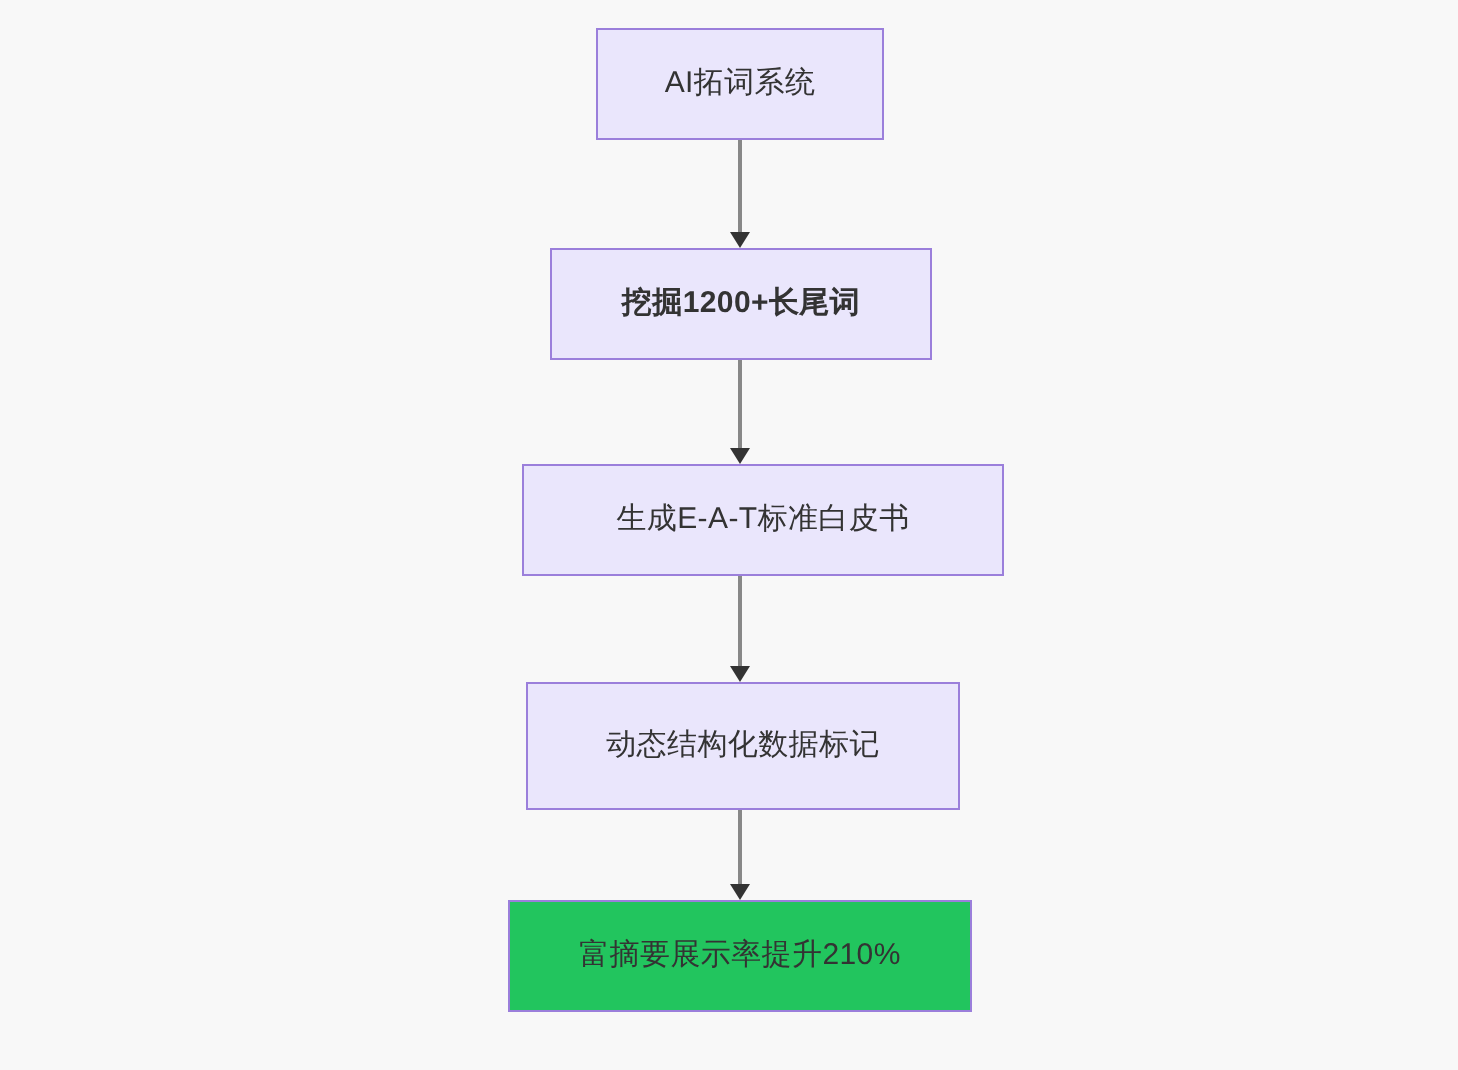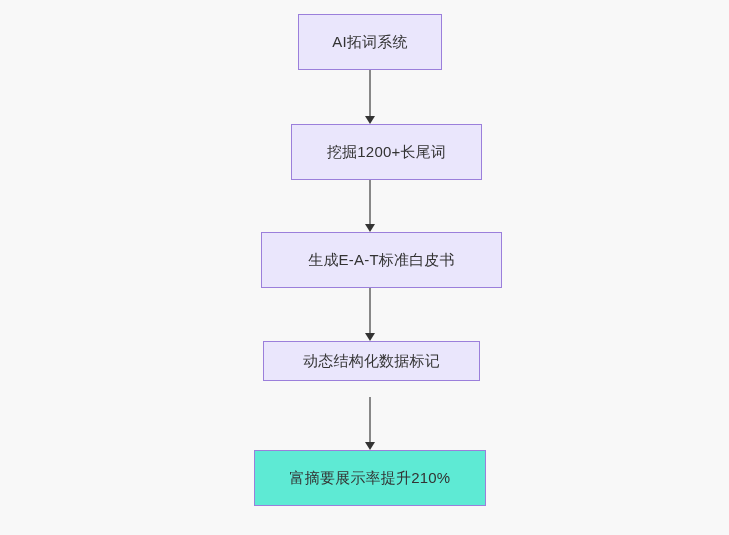--- a/index.html
+++ b/index.html
@@ -79,25 +79,25 @@
       <div class="edge-line" style="height: 45px; background: rgb(136, 136, 136);"></div>
       <div class="edge-head" style="top: 45px; border-top-color: rgb(51, 51, 51);"></div>
     </div>
     <div class="edge" style="left: 369px; top: 397px; width: 2px; height: 53px;">
       <div class="edge-line" style="height: 45px; background: rgb(136, 136, 136);"></div>
       <div class="edge-head" style="top: 45px; border-top-color: rgb(51, 51, 51);"></div>
     </div>
     <div class="node" style="left: 298px; top: 14px; width: 144px; height: 56px; background: rgb(234, 230, 252); border-color: rgb(155, 127, 219); color: rgb(51, 51, 51);">
       <span class="node-label">AI拓词系统</span>
     </div>
-    <div class="node" style="left: 291px; top: 124px; width: 191px; height: 56px; background: rgb(234, 230, 252); border-color: rgb(155, 127, 219); color: rgb(51, 51, 51);">
+    <div class="node" style="left: 275px; top: 124px; width: 191px; height: 56px; background: rgb(234, 230, 252); border-color: rgb(155, 127, 219); color: rgb(51, 51, 51); font-weight: bold;">
       <span class="node-label">挖掘1200+长尾词</span>
     </div>
     <div class="node" style="left: 261px; top: 232px; width: 241px; height: 56px; background: rgb(234, 230, 252); border-color: rgb(155, 127, 219); color: rgb(51, 51, 51);">
       <span class="node-label">生成E-A-T标准白皮书</span>
     </div>
-    <div class="node" style="left: 263px; top: 341px; width: 217px; height: 40px; background: rgb(234, 230, 252); border-color: rgb(155, 127, 219); color: rgb(51, 51, 51);">
+    <div class="node" style="left: 263px; top: 341px; width: 217px; height: 64px; background: rgb(234, 230, 252); border-color: rgb(155, 127, 219); color: rgb(51, 51, 51);">
       <span class="node-label">动态结构化数据标记</span>
     </div>
-    <div class="node" style="left: 254px; top: 450px; width: 232px; height: 56px; background: #5eead4; border-color: rgb(155, 127, 219); color: rgb(51, 51, 51); align-items: center;">
+    <div class="node" style="left: 254px; top: 450px; width: 232px; height: 56px; background: #22c55e; border-color: rgb(155, 127, 219); color: rgb(51, 51, 51); align-items: center;">
       <span class="node-label">富摘要展示率提升210%</span>
     </div>
   </div>
 
 </body></html>

